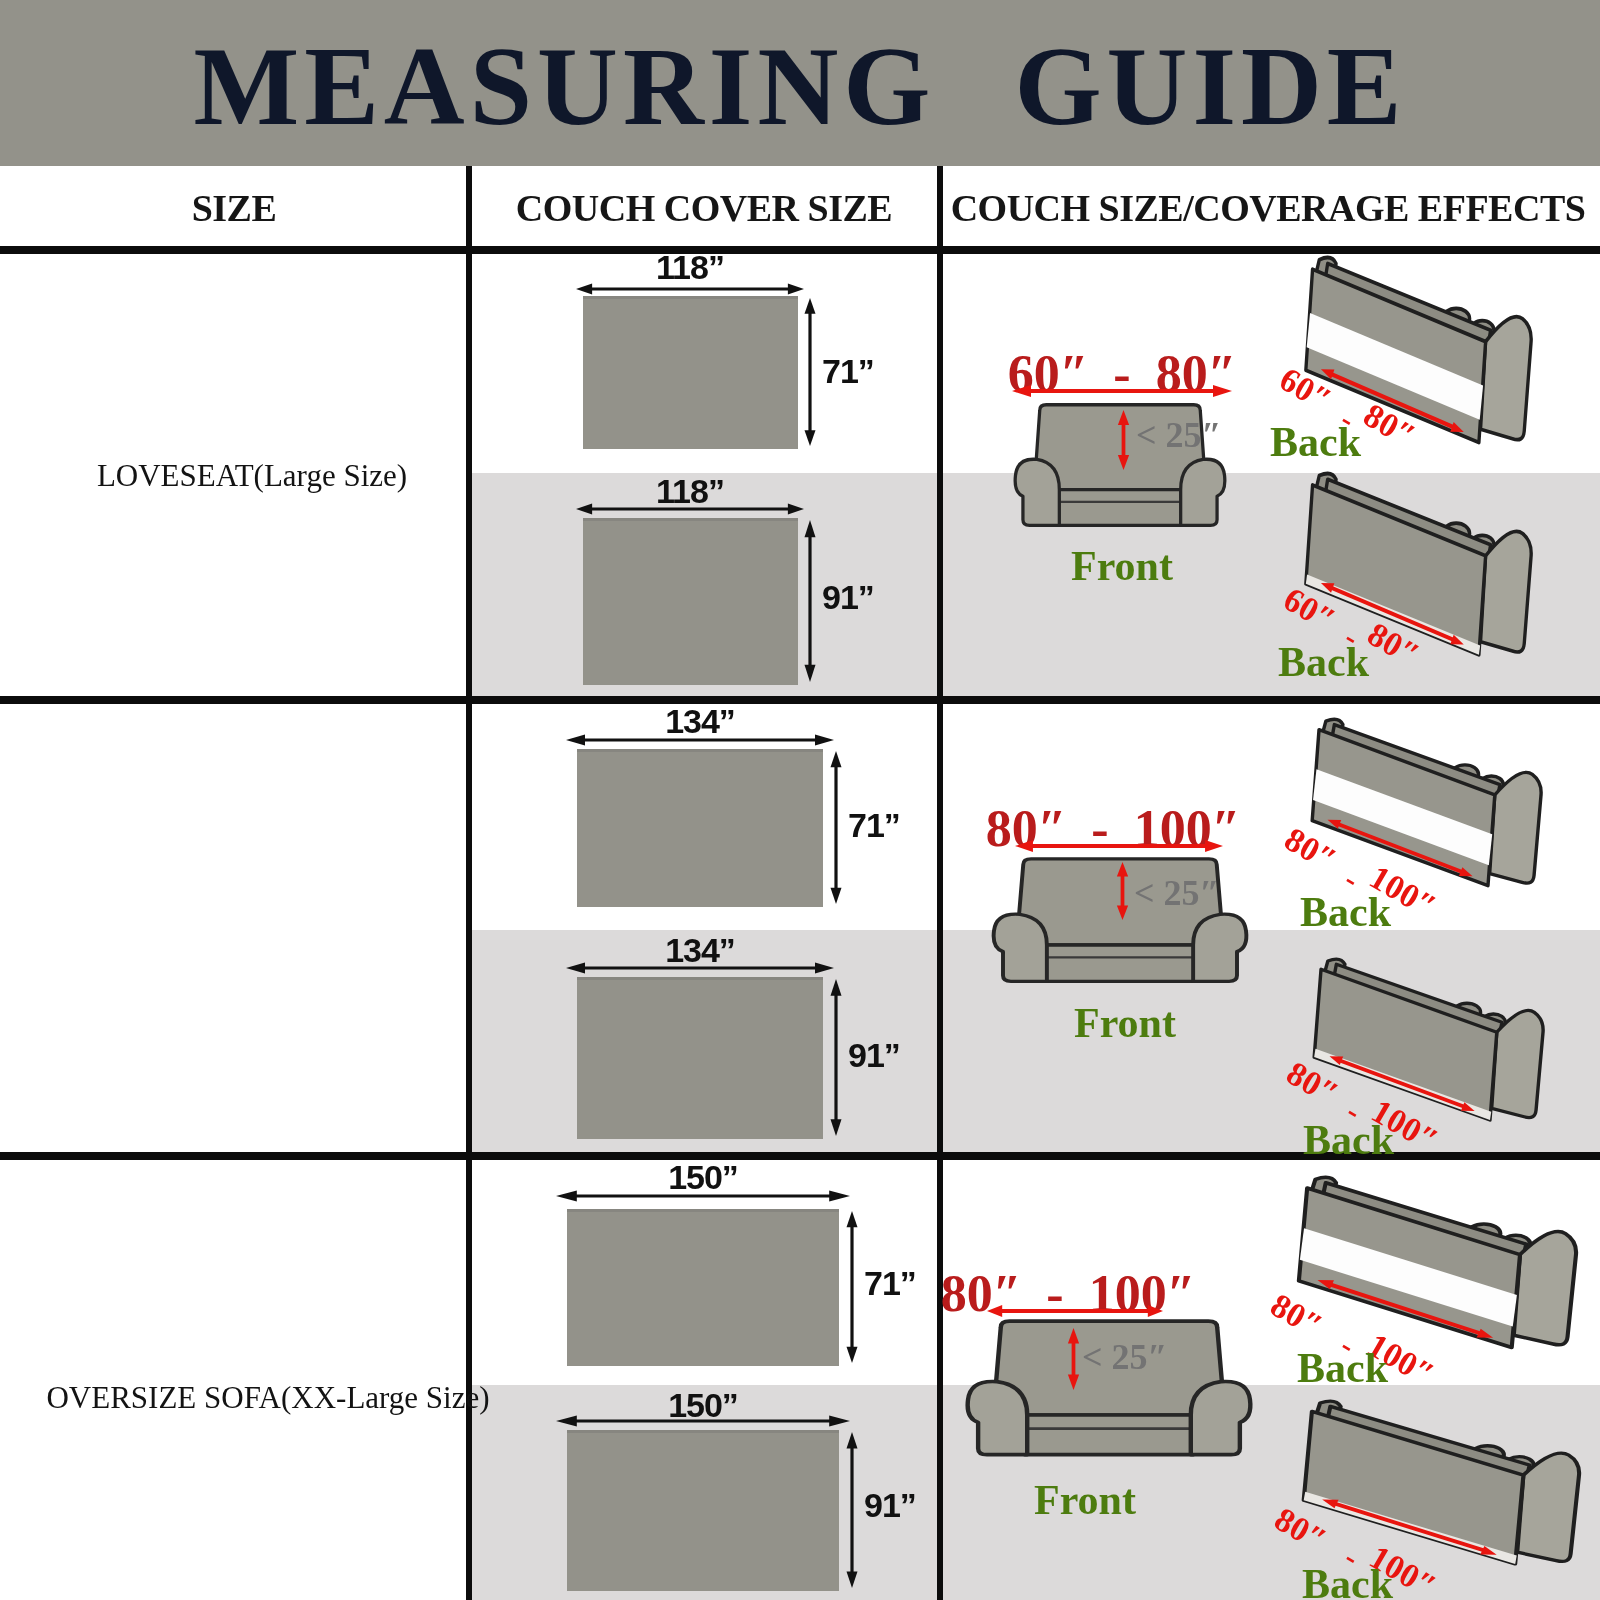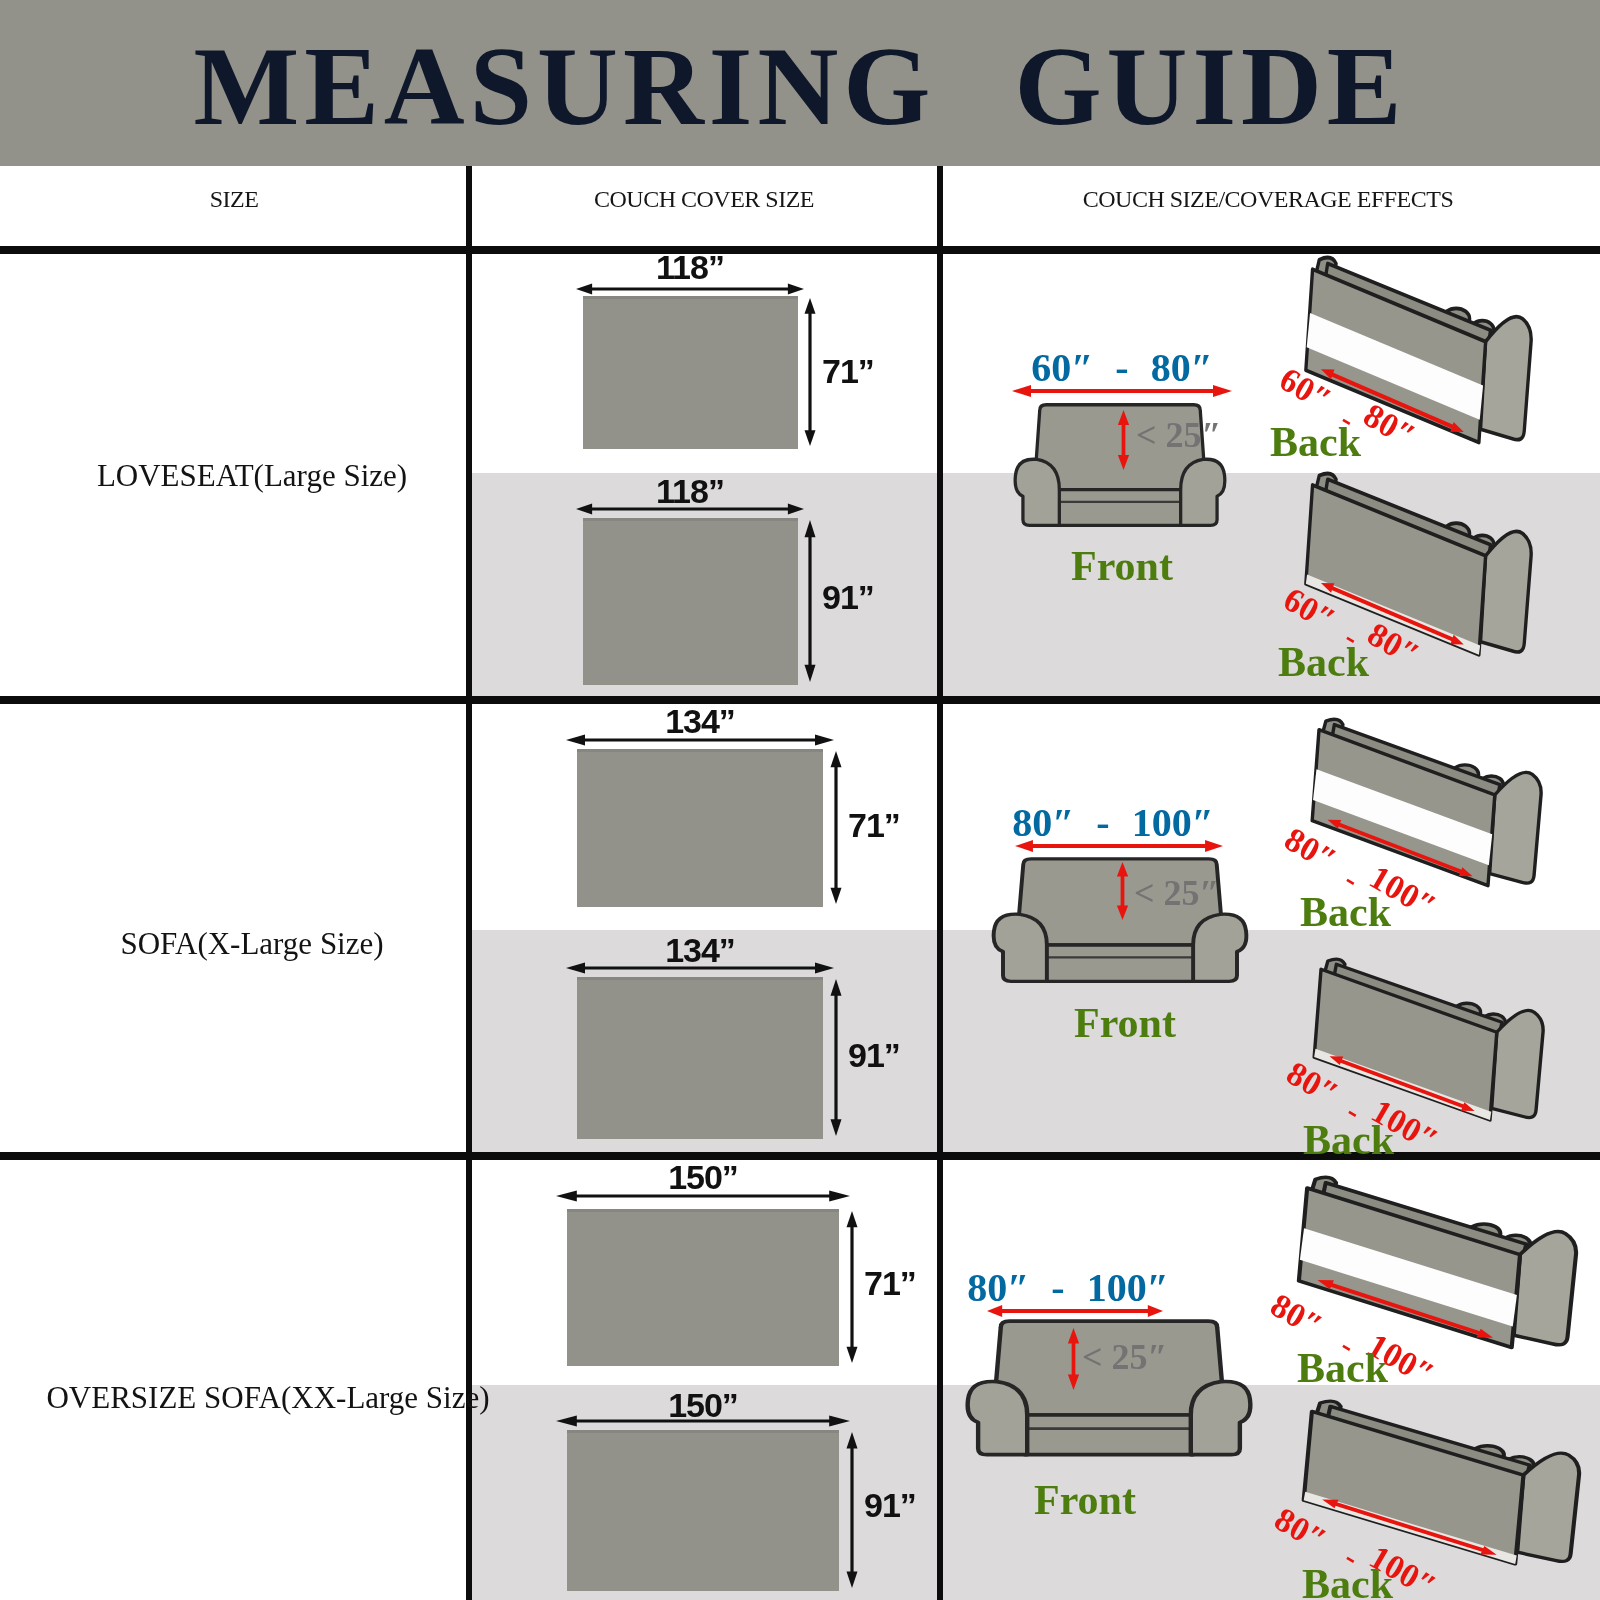--- a/index.html
+++ b/index.html
@@ -2,34 +2,34 @@
 <html><head>
 <meta charset="utf-8">
 <style>
   html,body{margin:0;padding:0;background:#ffffff;}
   #canvas{position:relative;width:1600px;height:1600px;background:#ffffff;overflow:hidden;
           font-family:"Liberation Serif",serif;}
   .title-band{position:absolute;left:0;top:0;width:1600px;height:166px;background:#93928a;}
   .page-title{position:absolute;left:50%;top:22px;transform:translateX(-50%);
               font-family:"Liberation Serif",serif;font-weight:700;font-size:112px;
               letter-spacing:5px;word-spacing:46px;color:#0f172a;white-space:nowrap;}
-  .col-header{position:absolute;font-family:"Liberation Serif",serif;font-weight:400;
-              font-size:24px;color:#161616;white-space:nowrap;transform:translateX(-50%);
+  .col-header{position:absolute;font-family:"Liberation Serif",serif;font-weight:700;
+              font-size:38px;color:#161616;white-space:nowrap;transform:translateX(-50%);
               letter-spacing:-0.5px;}
   .band{position:absolute;left:468px;width:1132px;background:#dcdada;}
   .vdiv{position:absolute;top:166px;width:6px;height:1434px;background:#0c0c0c;}
   .hdiv{position:absolute;left:0;width:1600px;height:8px;background:#0c0c0c;}
   .size-label{position:absolute;left:16px;width:472px;text-align:center;
               font-family:"Liberation Serif",serif;font-size:31px;color:#131313;white-space:nowrap;}
   .dim-num{position:absolute;font-family:"Liberation Sans",sans-serif;font-weight:700;
            font-size:34px;letter-spacing:-1px;color:#111;white-space:nowrap;}
   .cx{transform:translateX(-50%);}
   .cover-rect{position:absolute;background:#93928a;border-top:3px solid #878680;}
   .range-red{position:absolute;transform:translateX(-50%);font-family:"Liberation Serif",serif;
-             font-weight:700;font-size:40px;color:#0369a1;word-spacing:12px;white-space:nowrap;}
+             font-weight:700;font-size:52px;color:#b91c1c;word-spacing:12px;white-space:nowrap;}
   .lt25{position:absolute;font-family:"Liberation Serif",serif;font-weight:700;font-size:36px;
         color:#737373;white-space:nowrap;}
   .fb-label{position:absolute;font-family:"Liberation Serif",serif;font-weight:700;
             font-size:42px;color:#4d7c0f;white-space:nowrap;}
   .cxl{transform:translateX(-50%);}
   .rot-red{position:absolute;font-family:"Liberation Serif",serif;font-weight:700;font-size:34px;
            color:#e8150f;transform:rotate(30deg);transform-origin:0 0;white-space:nowrap;}
   .rot-dash{position:absolute;font-family:"Liberation Serif",serif;font-weight:700;font-size:30px;
             color:#e8150f;transform:rotate(30deg);transform-origin:0 0;}
   svg.stretch{position:absolute;display:block;}
@@ -155,21 +155,20 @@
   <span class="fb-label" style="left:1270px;top:418px;">Back</span>
 
   <svg class="stretch" style="left:1284px;top:470px;width:252px;height:196px;" viewBox="0 0 300 210" preserveAspectRatio="none">
       <use href="#sym-back-couch-covered"></use>
     </svg>
   <span class="rot-red" style="left:1296px;top:580px;">60″</span>
   <span class="rot-dash" style="left:1356px;top:620px;">-</span>
   <span class="rot-red" style="left:1380px;top:615px;">80″</span>
   <span class="fb-label" style="left:1278px;top:638px;">Back</span>
 
-  <div class="size-label" style="top:926px;">SOFA(X-Large Size)</div>
 
   <span class="dim-num cx" style="left:700px;top:702px;">134”</span>
   <svg class="stretch" style="left:566px;top:733px;width:268px;height:14px;" viewBox="0 0 240 14" preserveAspectRatio="none">
       <use href="#sym-harrow-black"></use>
     </svg>
   <div class="cover-rect" style="left:577px;top:749px;width:246px;height:155px;"></div>
   <svg class="stretch" style="left:829px;top:751px;width:14px;height:153px;" viewBox="0 0 14 160" preserveAspectRatio="none">
       <use href="#sym-varrow-black"></use>
     </svg>
   <span class="dim-num" style="left:848px;top:806px;">71”</span>

